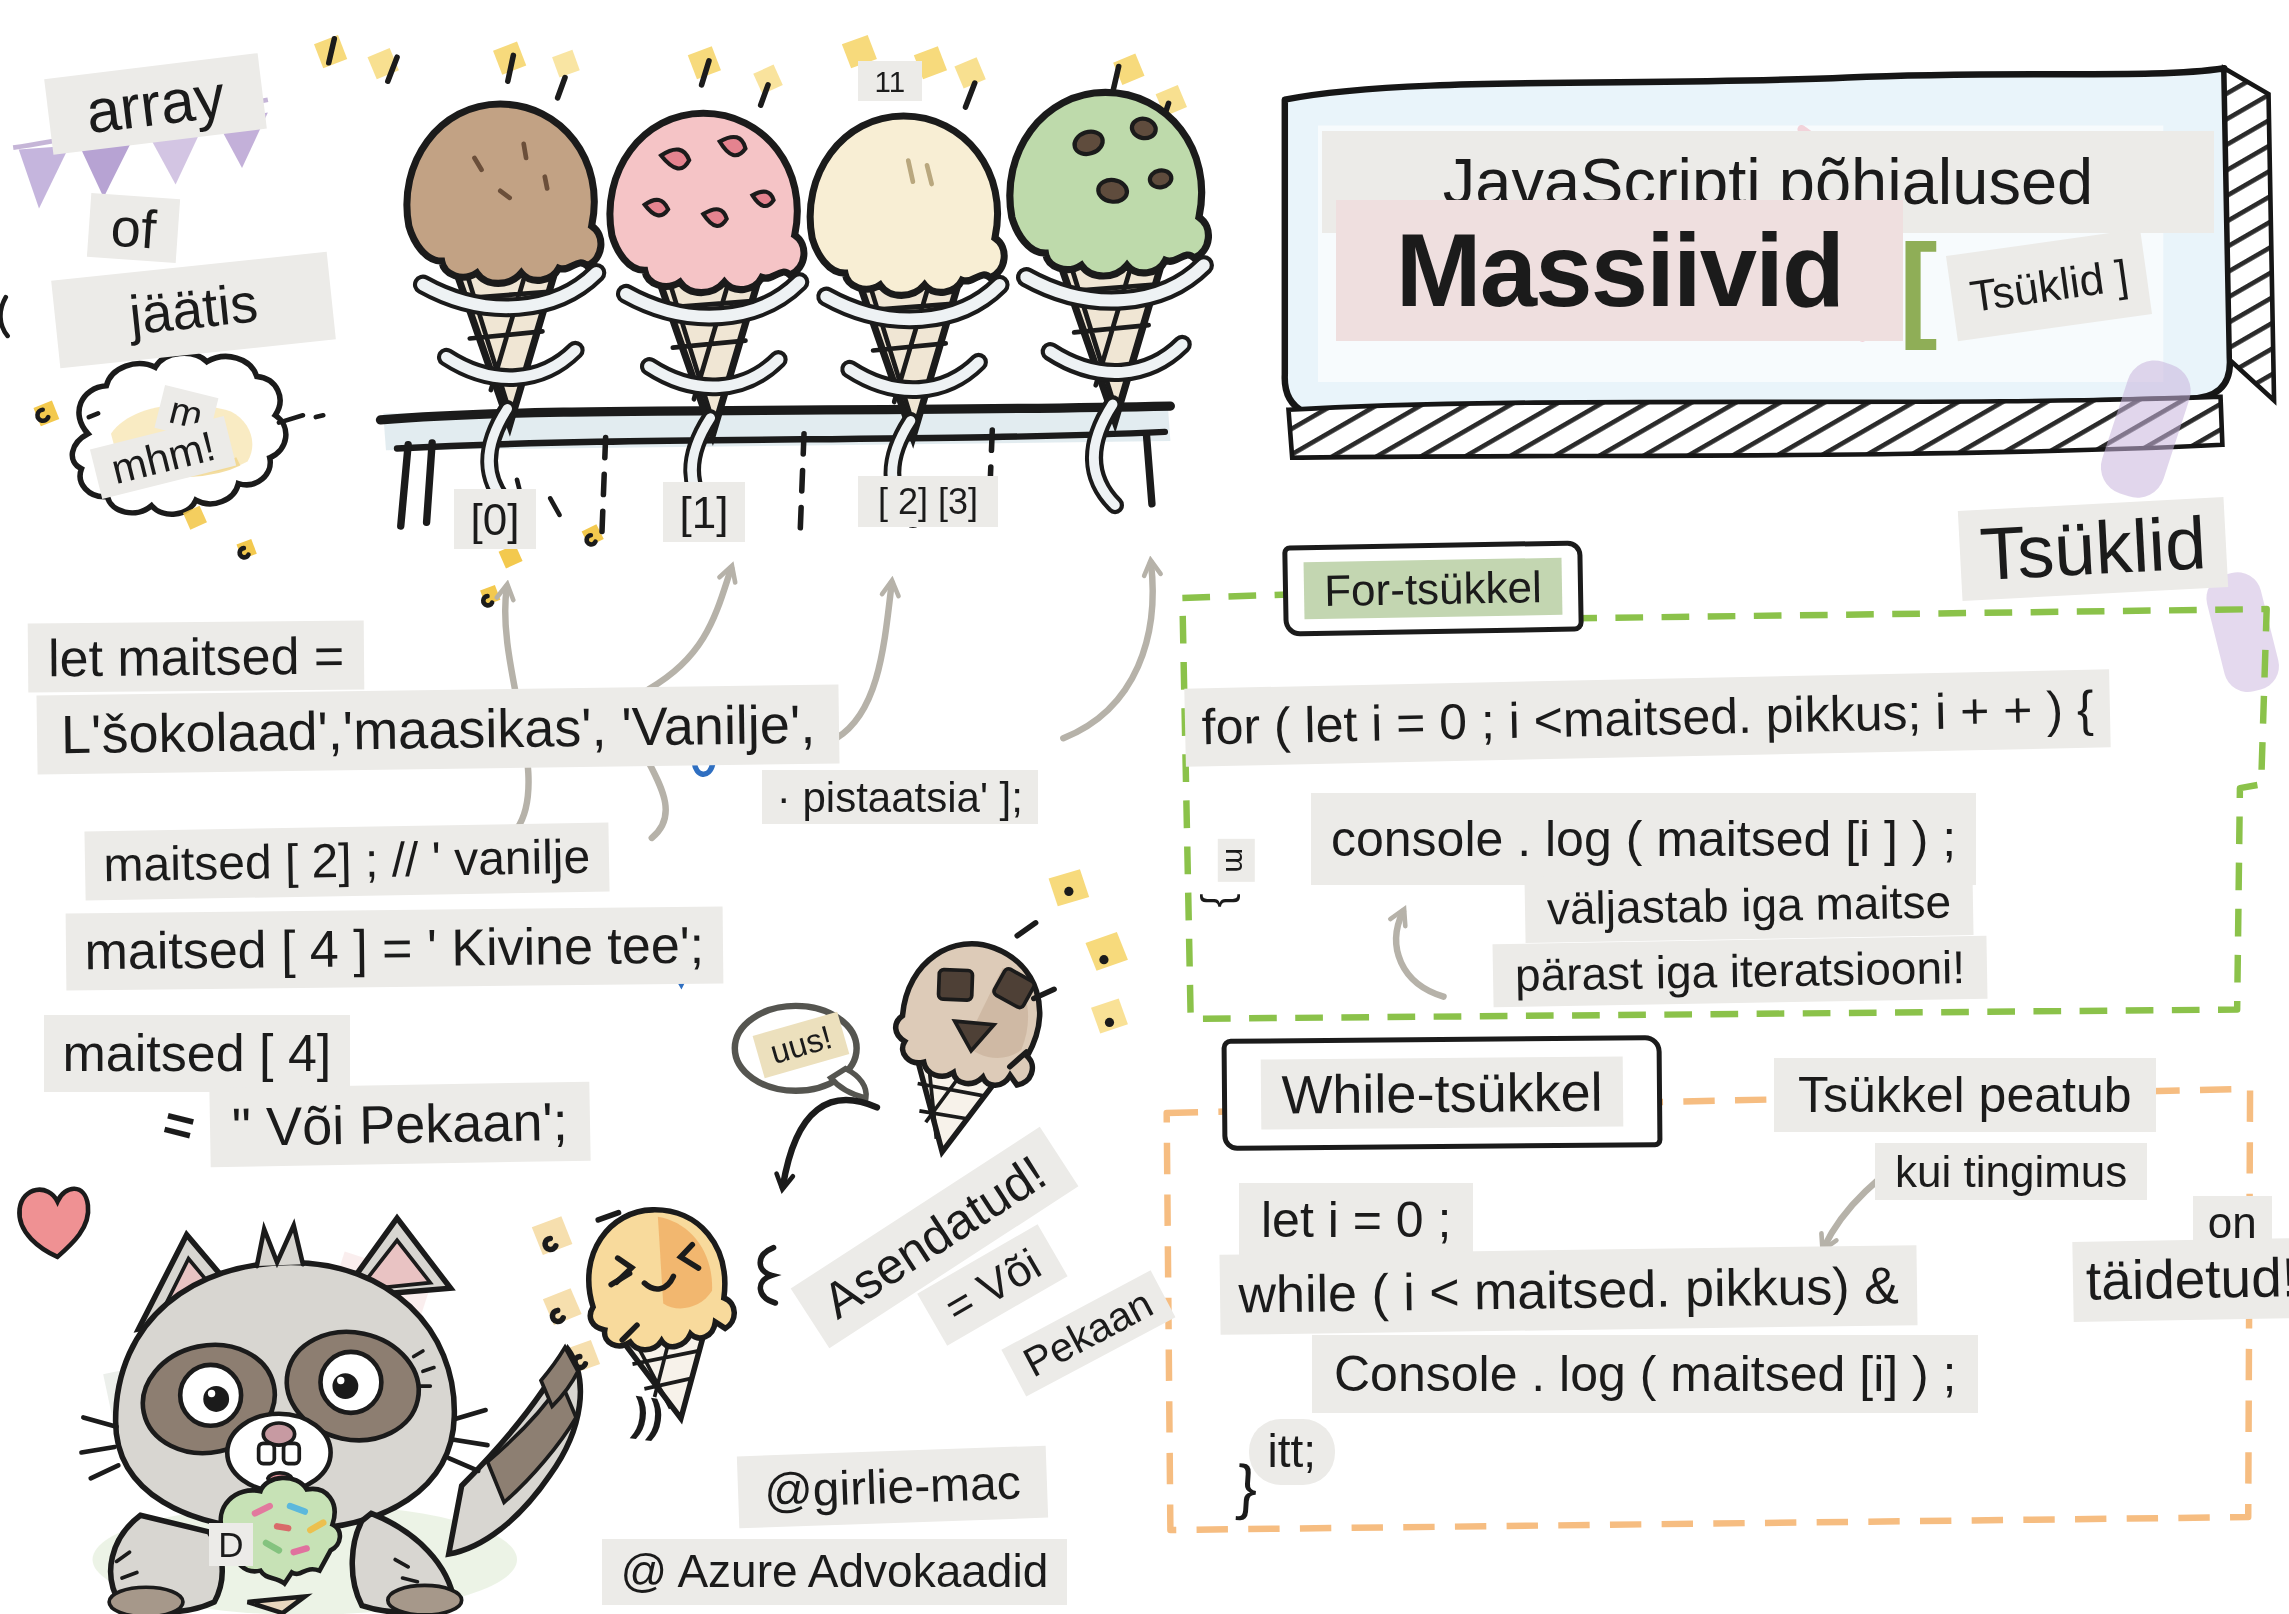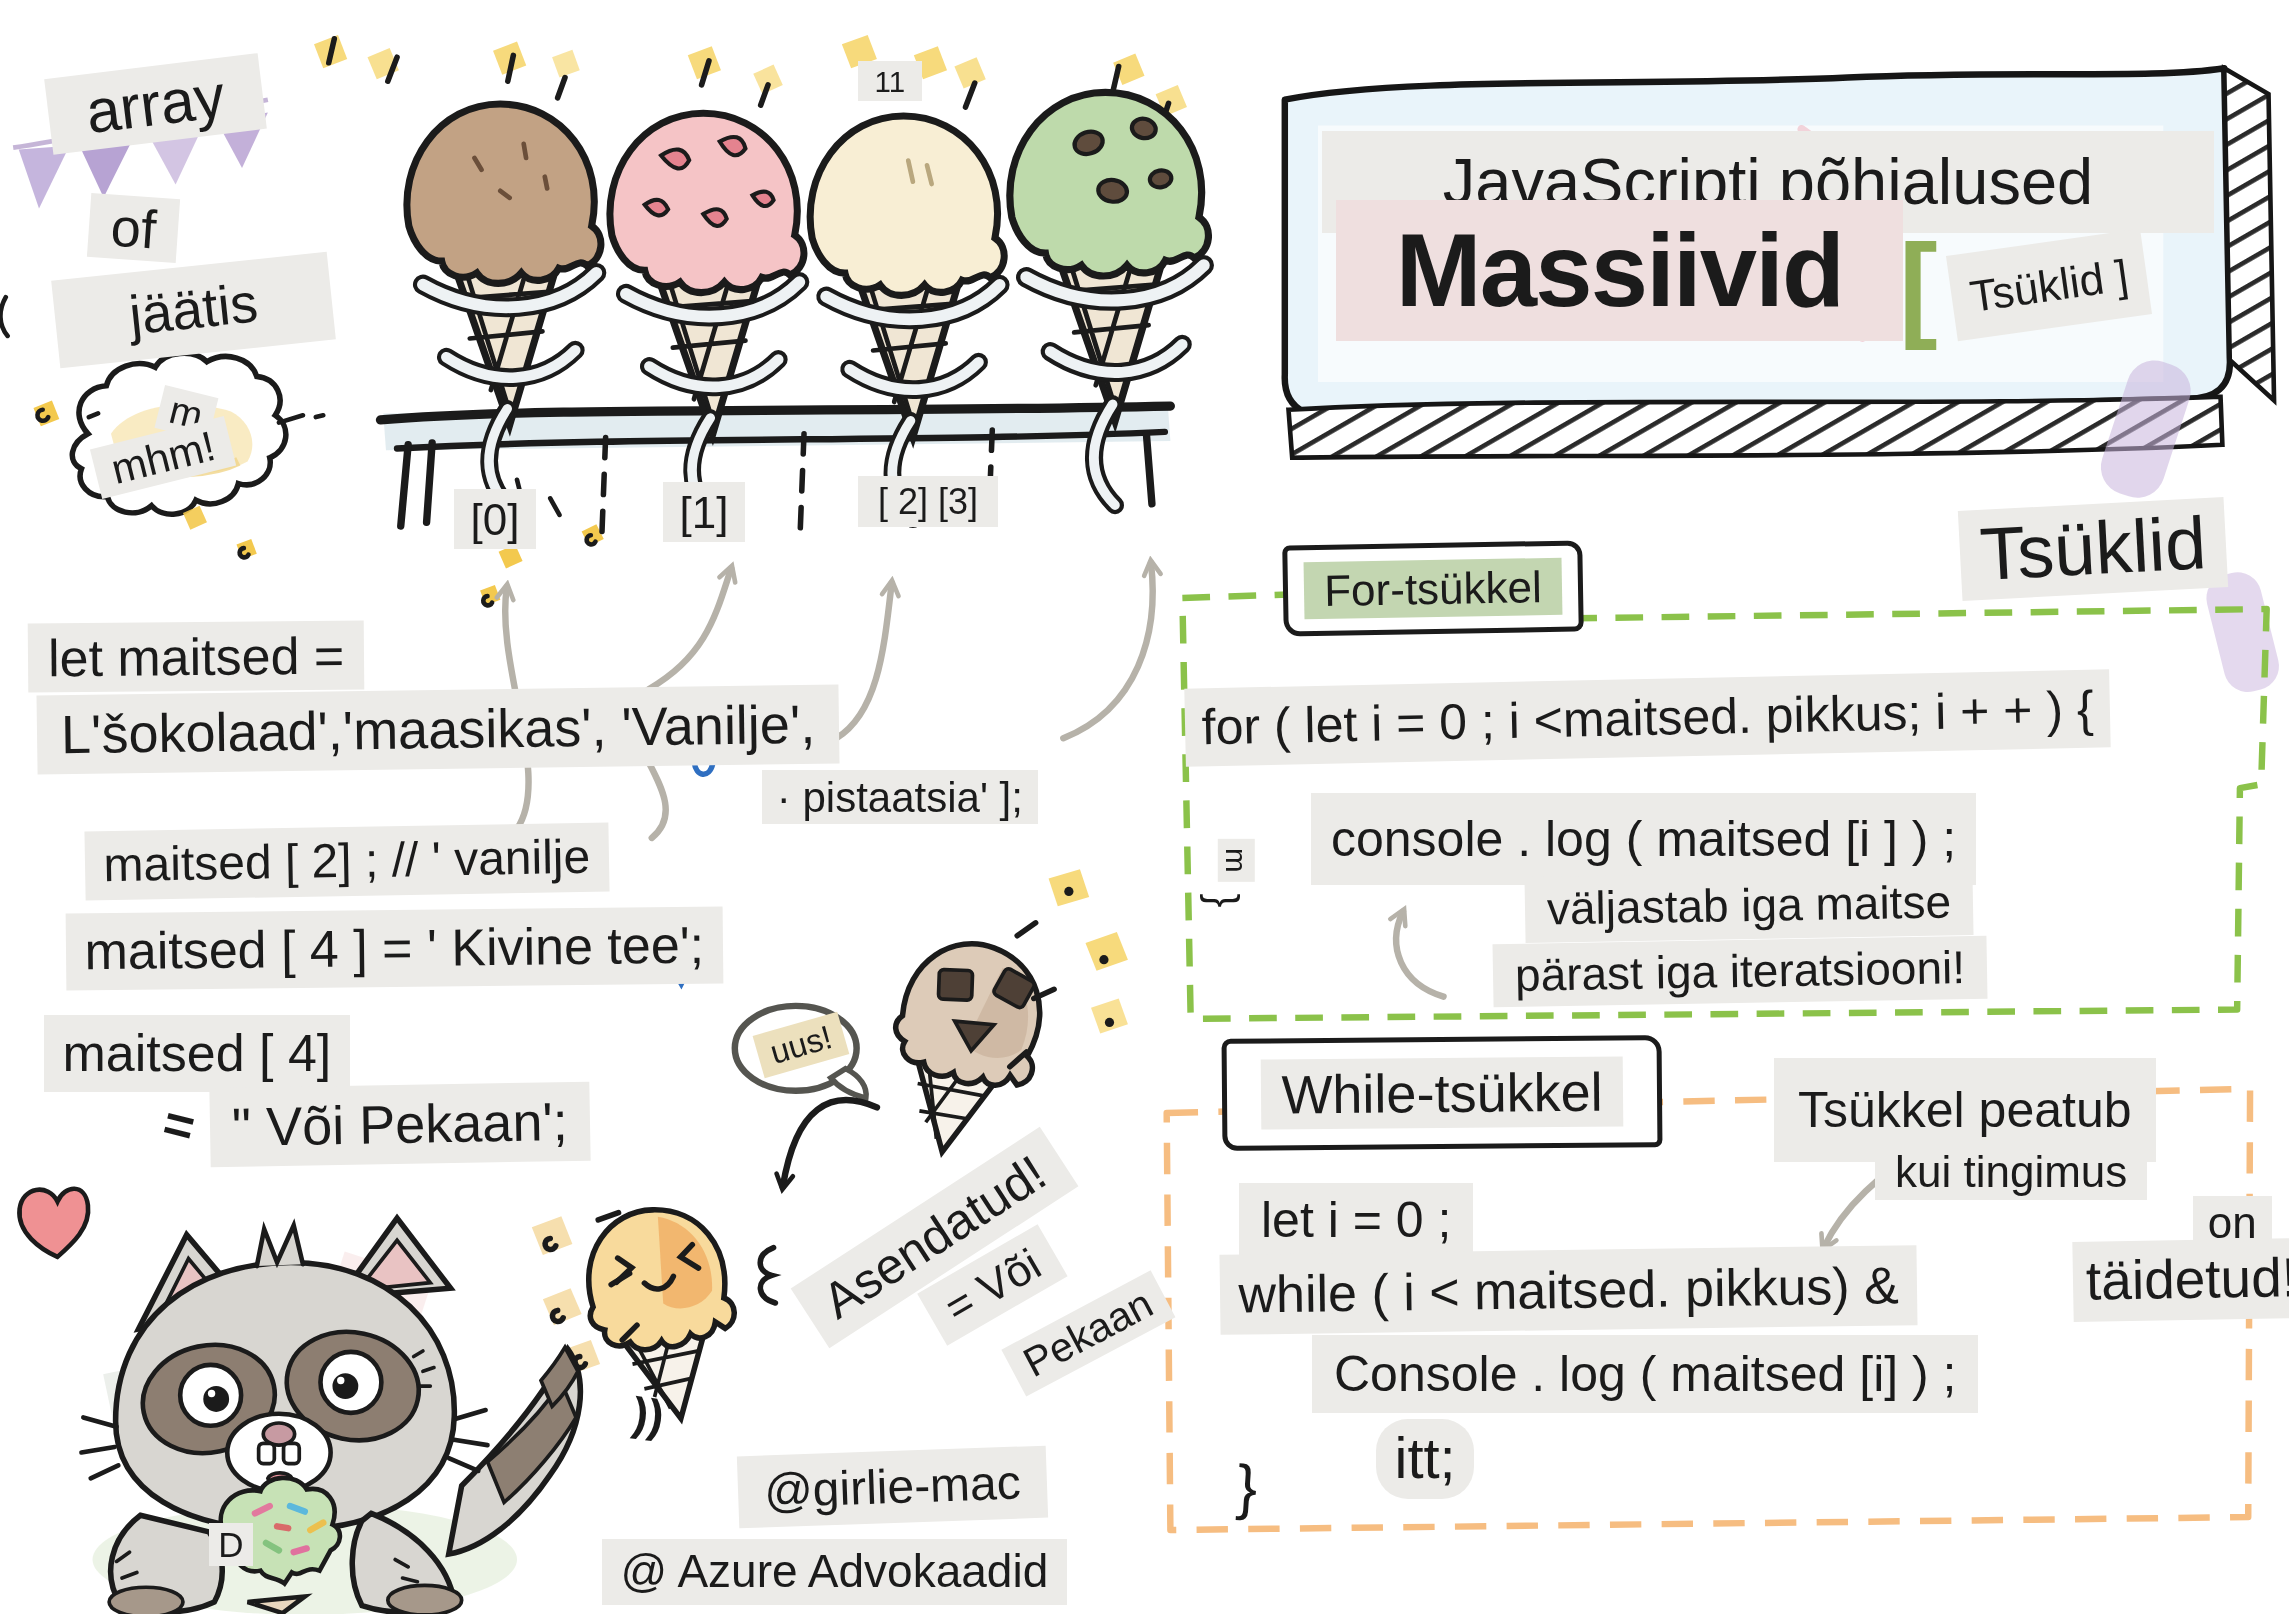--- a/index.html
+++ b/index.html
@@ -362,24 +362,24 @@
 <div class="lbl" style="left:1185px;top:679px;font-size:50px;padding:11px 16.6px;transform:rotate(-1.2deg);">for ( let i = 0 ; i &lt;maitsed. pikkus; i + + ) {</div>
 <div class="lbl" style="left:1311px;top:781px;font-size:50px;padding:18px 20px;margin-top:12px;">console . log ( maitsed [i ] ) ;</div>
 <div class="lbl" style="left:1215px;top:842px;font-size:29.5px;padding:1.8px 9.2px;transform:rotate(90deg);">m</div>
 <div class="lbl np" style="left:1216px;top:877px;font-size:42px;transform:rotate(90deg);">}</div>
 <div class="lbl" style="left:1525px;top:873px;font-size:46px;padding:7.4px 22px;transform:rotate(-1deg);">väljastab iga maitse</div>
 <div class="lbl" style="left:1493px;top:940px;font-size:46px;padding:5.5px 22px;transform:rotate(-1deg);">pärast iga iteratsiooni!</div>
 
 <div class="frame" style="left:1222px;top:1037px;width:430px;height:102px;border-radius:9.2px 16.6px 7.4px 14.8px;transform:rotate(-0.5deg);">
   <span class="inner grey-bg" style="font-size:54px;">While-tsükkel</span>
 </div>
-<div class="lbl" style="left:1774px;top:1058px;font-size:50px;padding:24px 24px;">Tsükkel peatub</div>
+<div class="lbl" style="left:1774px;top:1058px;font-size:50px;padding:9px 24px;">Tsükkel peatub</div>
 <div class="lbl" style="left:1875px;top:1143px;font-size:44px;padding:3.7px 20px;">kui tingimus</div>
 <div class="lbl" style="left:2193px;top:1196px;font-size:44px;padding:1.8px 14.8px;">on</div>
 <div class="lbl" style="left:1239px;top:1183px;font-size:50px;padding:9.2px 22px;">let i = 0 ;</div>
 <div class="lbl" style="left:1220px;top:1250px;font-size:52px;padding:11px 18.5px;transform:rotate(-0.8deg);">while ( i &lt; maitsed. pikkus) &amp;</div>
 <div class="lbl" style="left:2073px;top:1240px;font-size:55px;padding:9.2px 13px;transform:rotate(-1deg);">täidetud!</div>
 <div class="lbl" style="left:1312px;top:1335px;font-size:50px;padding:11px 22px;">Console . log ( maitsed [i] ) ;</div>
-<div class="lbl" style="left:1376px;top:1419px;font-size:58px;padding:7.4px 18.5px;border-radius:32px;">itt;</div>
+<div class="lbl" style="left:1249px;top:1419px;font-size:46px;padding:7.4px 18.5px;border-radius:32px;">itt;</div>
 <div class="lbl np" style="left:1237px;top:1453px;font-size:61px;transform:rotate(4deg);">}</div>
 
 </div>
 
 
 </body></html>

